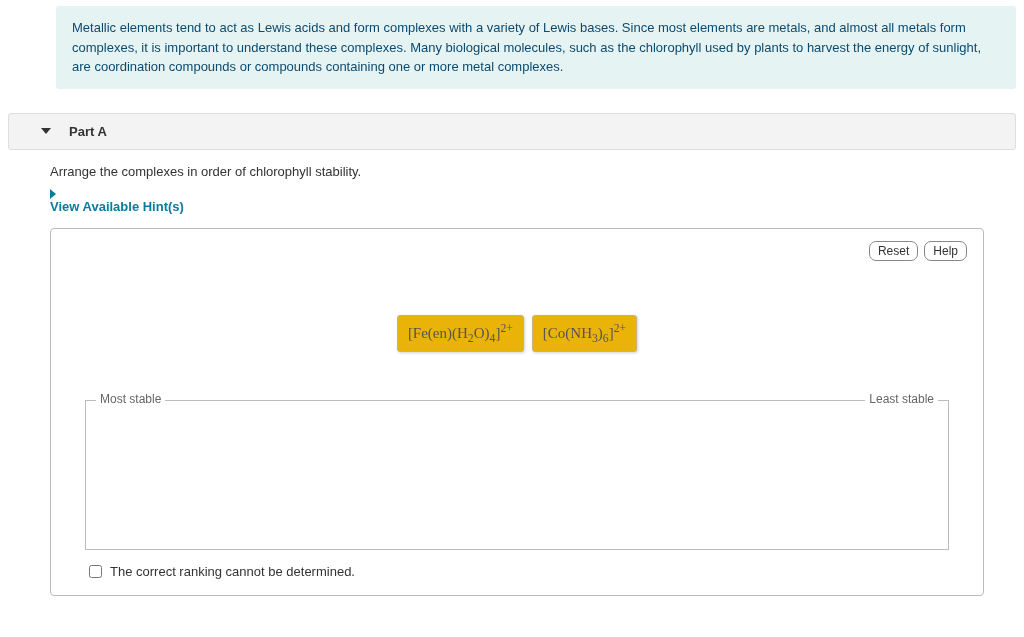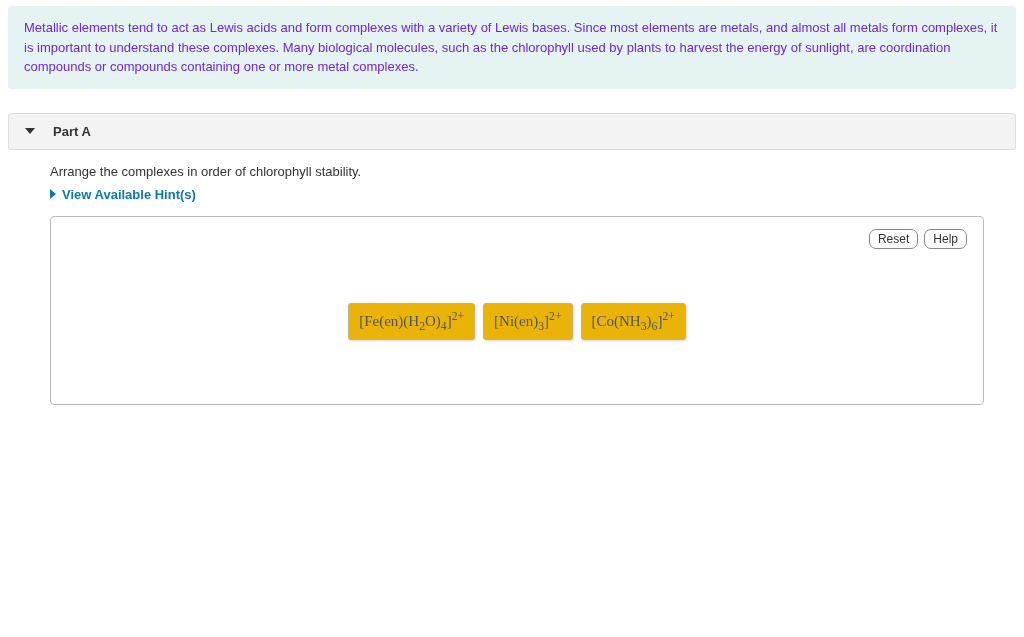--- a/index.html
+++ b/index.html
@@ -10,31 +10,32 @@
     font-size: 13px;
     color: #333;
     background: #fff;
     width: 1024px;
   }
   .intro-box {
     background: #e6f3f3;
     border-radius: 3px;
     padding: 12px 16px;
     line-height: 1.5;
-    color: #6d28d9;
+    color: #0c4a6e;
     font-size: 13px;
+    margin-left: 48px;
   }
   .part-header {
     display: flex;
     align-items: center;
     background: #f3f3f3;
     border: 1px solid #ddd;
     border-radius: 3px;
     margin-top: 24px;
-    padding: 10px 16px;
+    padding: 10px 32px;
   }
   .caret-down {
     width: 0; height: 0;
     border-left: 5px solid transparent;
     border-right: 5px solid transparent;
     border-top: 6px solid #333;
     margin-right: 18px;
   }
   .caret-right-small {
     display: inline-block;
@@ -47,22 +48,23 @@
   .part-body {
     padding: 14px 32px 8px 42px;
   }
   .question-text { margin-bottom: 8px; }
   .instruction-bold { font-weight: bold; margin-bottom: 12px; }
   .hints-link {
     color: #0b7b9e;
     font-weight: bold;
     cursor: pointer;
     display: inline-flex;
-    align-items: center;
+    align-items: flex-start;
     margin-bottom: 14px;
+    flex-direction: column;
   }
   .workspace {
     border: 1px solid #bbb;
     border-radius: 4px;
     padding: 18px 24px 16px 24px;
     position: relative;
   }
   .top-right-buttons {
     position: absolute;
     top: 12px;
@@ -144,19 +146,26 @@
   </div>
 
   <div class="workspace">
     <div class="top-right-buttons">
       <button class="small-btn">Reset</button>
       <button class="small-btn">Help</button>
     </div>
 
     <div class="items-row">
       <div class="token">[Fe(en)(H<sub>2</sub>O)<sub>4</sub>]<sup>2+</sup></div>
-      <div class="token">[Ni(en)<sub>3</sub>]<sup>2+</sup></div>
       <div class="token">[Co(NH<sub>3</sub>)<sub>6</sub>]<sup>2+</sup></div>
     </div>
 
+    <div class="dropzone">
+      <span class="zone-label left">Most stable</span>
+      <span class="zone-label right">Least stable</span>
+    </div>
 
+    <div class="cannot-row">
+      <input type="checkbox" style="">
+      <span>The correct ranking cannot be determined.</span>
+    </div>
   </div>
 </div>
 
 </body></html>

